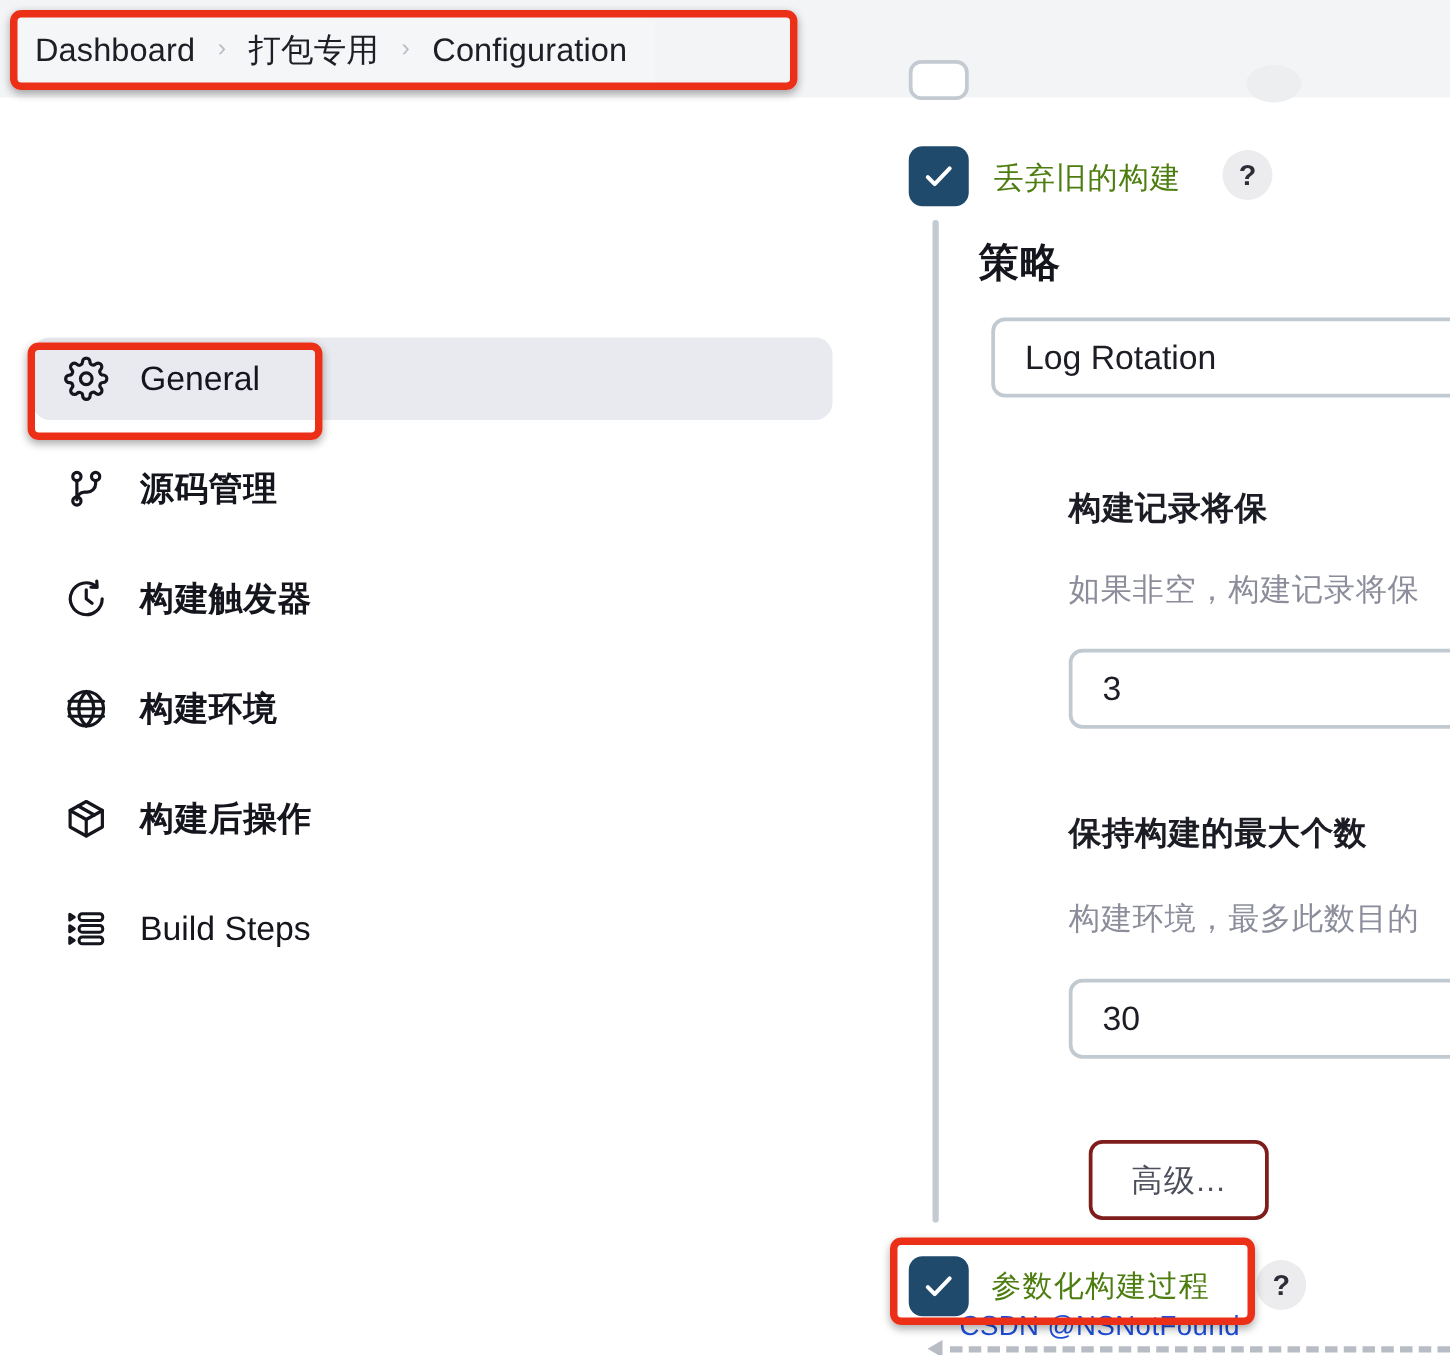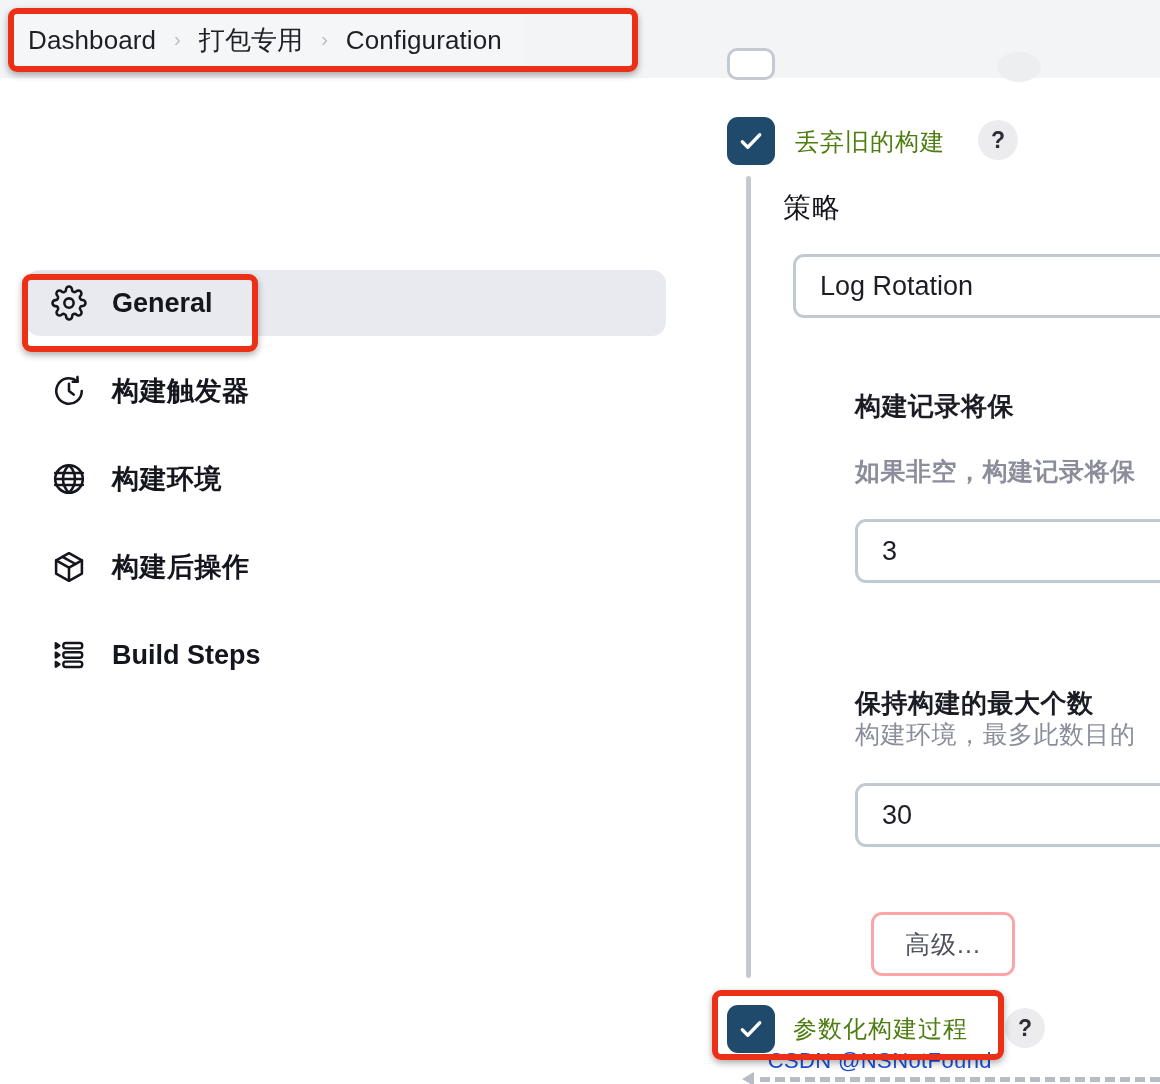--- a/index.html
+++ b/index.html
@@ -92,21 +92,21 @@
   .nav-icon {
     width: 38px; height: 38px;
     flex: 0 0 38px;
     display: flex; align-items: center; justify-content: center;
     color: #15161d;
   }
   .nav-icon svg { display: block; }
   .nav-label {
     font-size: 27px;
     color: #15161d;
-    font-weight: 700;
+    font-weight: 400;
     white-space: nowrap;
   }
   .nav-label.cjk { font-weight: 600; letter-spacing: 0.5px; }
 
   
   .rail {
     position: absolute;
     left: 746px; top: 176px;
     width: 5px; height: 802px;
     background: #c3cad2;
@@ -189,32 +189,32 @@
     align-items: center;
     padding-left: 24px;
     font-size: 27px;
     color: #1c1d25;
     overflow: hidden;
     white-space: nowrap;
   }
 
   .section-head {
     position: absolute;
-    font-size: 28px;
-    font-weight: 400;
+    font-size: 32px;
+    font-weight: 700;
     color: #15161d;
     letter-spacing: 1px;
     white-space: nowrap;
   }
 
   .btn-advanced {
     position: absolute;
     left: 871px; top: 912px;
     width: 144px; height: 64px;
-    border: 3px solid #fca5a5;
+    border: 3px solid #7f1d1d;
     border-radius: 11px;
     background: #ffffff;
     display: flex;
     align-items: center;
     justify-content: center;
     font-size: 25px;
     color: #4d4f5c;
     letter-spacing: 1px;
   }
 
@@ -263,20 +263,32 @@
     <div class="nav-item active">
       <span class="nav-icon">
         <svg width="36" height="36" viewBox="0 0 24 24" fill="none" stroke="currentColor" stroke-width="1.7" stroke-linecap="round" stroke-linejoin="round">
           <circle cx="12" cy="12" r="3.1"></circle>
           <path d="M19.4 15a1.65 1.65 0 0 0 .33 1.82l.06.06a2 2 0 1 1-2.83 2.83l-.06-.06a1.65 1.65 0 0 0-1.82-.33 1.65 1.65 0 0 0-1 1.51V21a2 2 0 1 1-4 0v-.09A1.65 1.65 0 0 0 9 19.4a1.65 1.65 0 0 0-1.82.33l-.06.06a2 2 0 1 1-2.83-2.83l.06-.06a1.65 1.65 0 0 0 .33-1.82 1.65 1.65 0 0 0-1.51-1H3a2 2 0 1 1 0-4h.09A1.65 1.65 0 0 0 4.6 9a1.65 1.65 0 0 0-.33-1.82l-.06-.06a2 2 0 1 1 2.83-2.83l.06.06A1.65 1.65 0 0 0 9 4.6a1.65 1.65 0 0 0 1-1.51V3a2 2 0 1 1 4 0v.09a1.65 1.65 0 0 0 1 1.51 1.65 1.65 0 0 0 1.82-.33l.06-.06a2 2 0 1 1 2.83 2.83l-.06.06A1.65 1.65 0 0 0 19.4 9v0a1.65 1.65 0 0 0 1.51 1H21a2 2 0 1 1 0 4h-.09a1.65 1.65 0 0 0-1.51 1z"></path>
         </svg>
       </span>
       <span class="nav-label">General</span>
     </div>
 
+    <div class="nav-item">
+      <span class="nav-icon">
+        <svg width="36" height="36" viewBox="0 0 24 24" fill="none" stroke="currentColor" stroke-width="1.7" stroke-linecap="round" stroke-linejoin="round">
+          <circle cx="7" cy="5.5" r="2.2"></circle>
+          <circle cx="17" cy="5.5" r="2.2"></circle>
+          <circle cx="7" cy="18.5" r="2.2"></circle>
+          <path d="M7 7.7v8.6"></path>
+          <path d="M17 7.7v1.6a4.5 4.5 0 0 1-4.5 4.5H11a4 4 0 0 0-4 4"></path>
+        </svg>
+      </span>
+      <span class="nav-label cjk">源码管理</span>
+    </div>
 
     <div class="nav-item">
       <span class="nav-icon">
         <svg width="36" height="36" viewBox="0 0 24 24" fill="none" stroke="currentColor" stroke-width="1.7" stroke-linecap="round" stroke-linejoin="round">
           <path d="M20.5 12a8.5 8.5 0 1 1-3.2-6.65"></path>
           <path d="M17.6 2.6l.2 3.3-3.3-.1"></path>
           <path d="M12 7.2V12l3.1 2.4"></path>
         </svg>
       </span>
       <span class="nav-label cjk">构建触发器</span>
@@ -333,24 +345,24 @@
   <div class="cb-label" style="left:795px; top:126px;">丢弃旧的构建</div>
   <div class="help-dot" style="left:978px; top:120px;">?</div>
 
   <div class="rail"></div>
 
   <div class="section-head" style="left:783px; top:189px;">策略</div>
 
   <div class="text-input" style="left:793px; top:254px; width:400px;">Log Rotation</div>
 
   <div class="field-label" style="left:855px; top:389px;">构建记录将保</div>
-  <div class="field-sublabel" style="left:855px; top:455px;font-weight:bold;">如果非空，构建记录将保</div>
+  <div class="field-sublabel" style="left:855px; top:455px;">如果非空，构建记录将保</div>
   <div class="text-input" style="left:855px; top:519px; width:340px;">3</div>
 
-  <div class="field-label" style="left:855px; top:686px;font-family:Liberation Serif, serif;">保持构建的最大个数</div>
+  <div class="field-label" style="left:855px; top:649px;font-family:Liberation Serif, serif;">保持构建的最大个数</div>
   <div class="field-sublabel" style="left:855px; top:718px;">构建环境，最多此数目的</div>
   <div class="text-input" style="left:855px; top:783px; width:340px;">30</div>
 
   <div class="btn-advanced">高级...</div>
 
   <div class="checkbox" style="left:727px; top:1005px;">
     <svg width="30" height="30" viewBox="0 0 24 24" fill="none" stroke="#ffffff" stroke-width="2.6" stroke-linecap="round" stroke-linejoin="round">
       <path d="M5 12.6l4.4 4.4L19 7"></path>
     </svg>
   </div>

